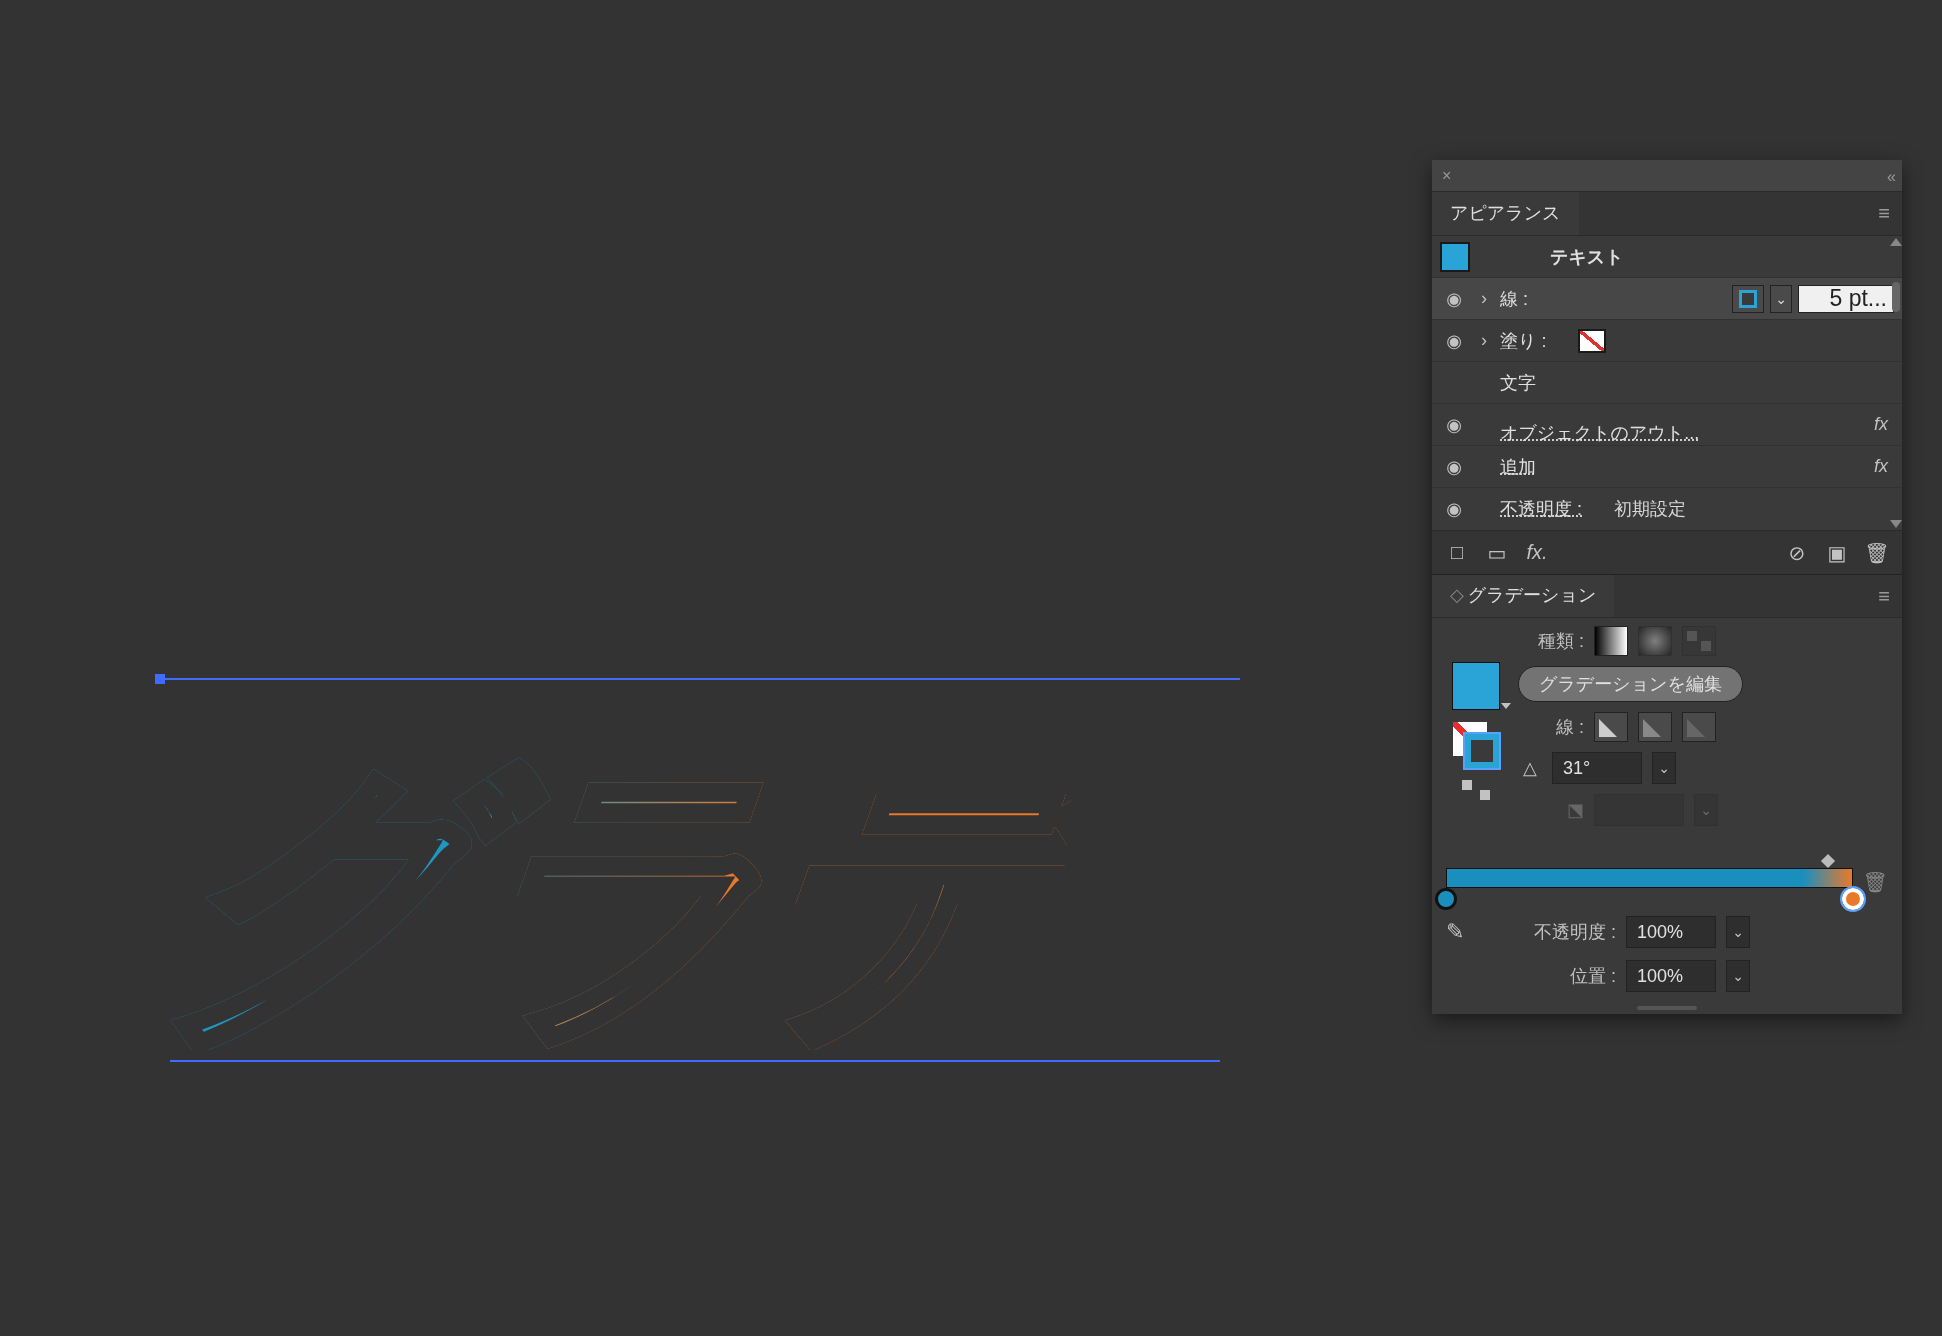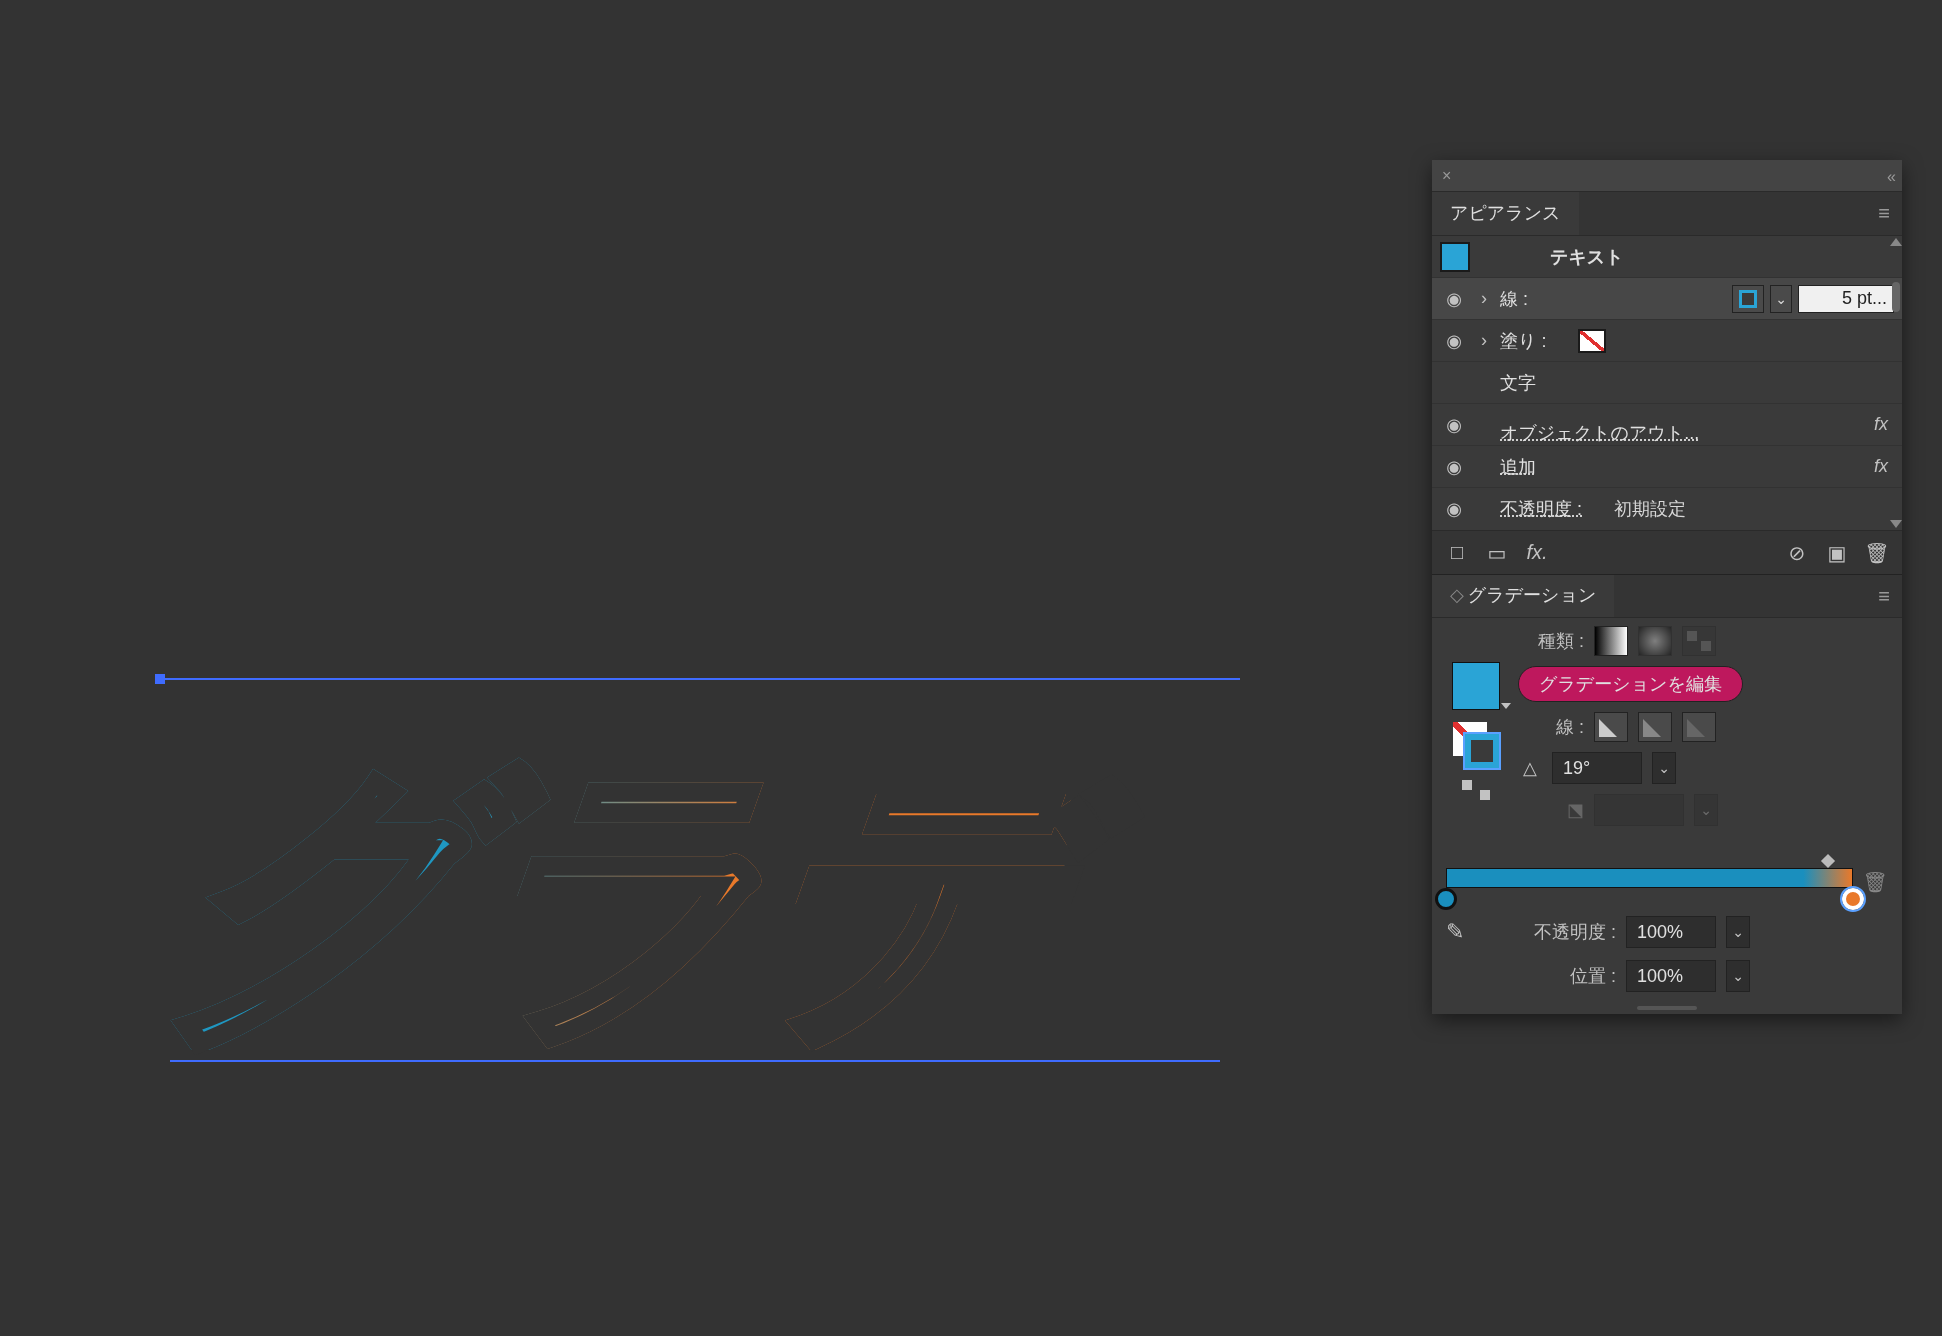--- a/index.html
+++ b/index.html
@@ -174,21 +174,21 @@
     display: flex; align-items: center; justify-content: center;
     font-size: 14px;
     cursor: pointer;
   }
   .stroke-weight-field {
     width: 96px; height: 28px;
     background: #f0f0f0;
     color: #222;
     display: flex; align-items: center; justify-content: flex-end;
     padding: 0 6px;
-    font-size: 18px;
+    font-size: 23px;
     border: 1px solid #222;
   }
 
   .appearance-toolbar {
     height: 44px;
     display: flex;
     align-items: center;
     gap: 10px;
     padding: 0 10px;
     background: #343434;
@@ -294,21 +294,21 @@
   }
   .type-btn.inactive { opacity: 0.35; }
   .type-linear { background: linear-gradient(to right, #000, #fff); }
   .type-radial { background: radial-gradient(circle at center, #fff, #000); }
   .type-free { background: #333; border:1px solid #222; position:relative; }
   .type-free::before{content:"";position:absolute;left:4px;top:4px;width:10px;height:10px;background:#888;}
   .type-free::after{content:"";position:absolute;right:4px;bottom:4px;width:10px;height:10px;background:#888;}
 
   .edit-grad-btn {
     height: 36px;
-    background: #be185d;
+    background: #737373;
     border: 1px solid #222;
     border-radius: 18px;
     padding: 0 20px;
     color: #e0e0e0;
     font-size: 18px;
     display: flex; align-items: center; justify-content: center;
     cursor: pointer;
   }
 
   .stroke-align-btn {
@@ -564,21 +564,21 @@
         <div class="grad-field-row">
           <div class="grad-label">線 :</div>
           <div class="stroke-align-btn sa1"></div>
           <div class="stroke-align-btn sa2"></div>
           <div class="stroke-align-btn sa3"></div>
         </div>
 
         <div class="grad-field-row">
           <div class="grad-label angle-icon">△</div>
           <div class="num-field">
-            <span>19°</span>
+            <span>31°</span>
           </div>
           <div class="num-field-caret">⌄</div>
         </div>
 
         <div class="grad-field-row">
           <div class="grad-label aspect-icon">⬔</div>
           <div class="num-field" style="opacity:0.35; min-width:90px;">
             <span></span>
           </div>
           <div class="num-field-caret" style="opacity:0.35;">⌄</div>

